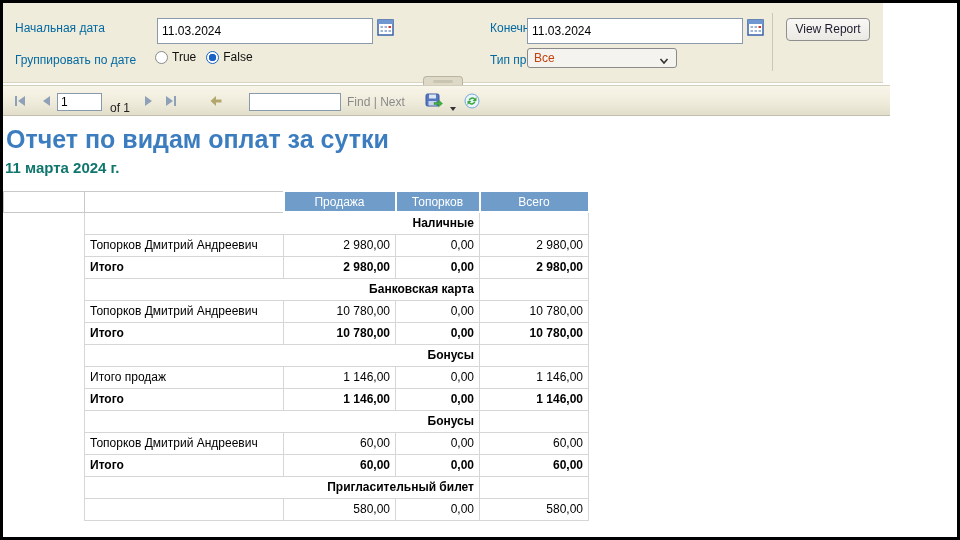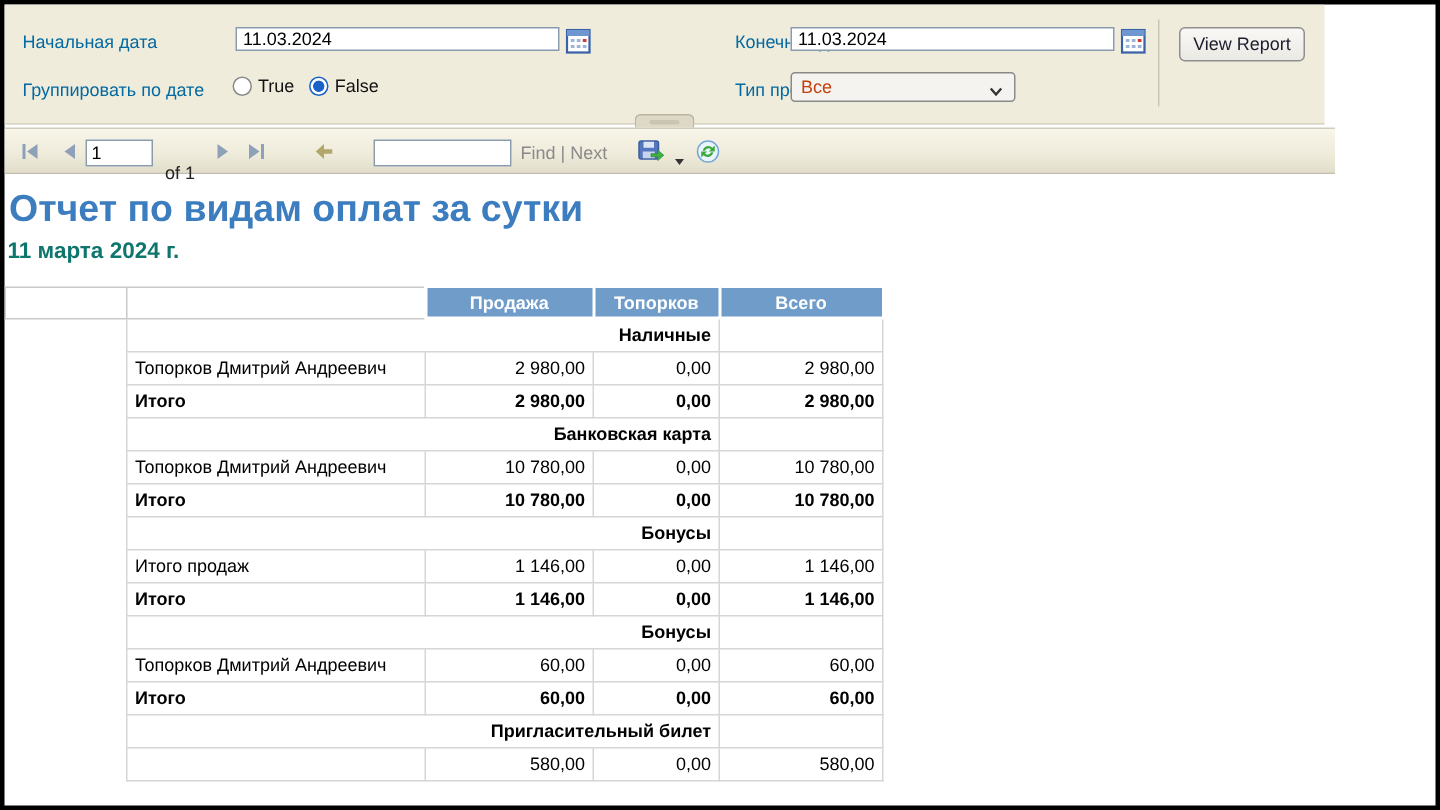--- a/index.html
+++ b/index.html
@@ -17,21 +17,21 @@
 
   
   .param-panel {
     position: absolute; left:0; top:0;
     width: 880px; height: 80px;
     background: #EFECDC;
     border-bottom: 1px solid #D8D4C2;
   }
   .p-label { position:absolute; font-size:12px; color:#0369a1; white-space:nowrap; }
   .p-input {
-    position:absolute; height:16px; font-size:12px;
+    position:absolute; height:26px; font-size:12px;
     border:1px solid #8a9aad; background:#fff; padding:0 4px;
     font-family: "Liberation Sans", sans-serif;
   }
   .cal-btn { position:absolute; width:17px; height:17px; cursor:pointer; }
   .v-divider { position:absolute; left:769px; top:10px; width:1px; height:58px; background:#CBC7B4; }
   .view-report-btn {
     position:absolute; left:783px; top:15px; width:84px; height:23px;
     border:1px solid #8f8f8f; border-radius:4px;
     background: linear-gradient(#f9f8f6, #ebe9e3);
     font-size:12px; color:#1c1c2e; text-align:center; line-height:21px;
@@ -69,21 +69,21 @@
     position:absolute; left:0; top:82px; width:887px; height:31px;
     background: linear-gradient(#F8F5E9, #EFECDC 55%, #E2DECB);
     border-top:1px solid #D2CEBC; border-bottom:1px solid #C2BEAC;
   }
   .tb-icon { position:absolute; top:7px; width:16px; height:16px; cursor:pointer; }
   .tb-box {
     position:absolute; top:7px; height:18px; border:1px solid #8a9aad;
     background:#fff; font-size:12px; padding:0 3px;
     font-family:"Liberation Sans", sans-serif;
   }
-  .tb-text { position:absolute; top:22px; font-size:12px; color:#222; white-space:nowrap; }
+  .tb-text { position:absolute; top:15px; font-size:12px; color:#222; white-space:nowrap; }
   .find-links { position:absolute; left:344px; top:9px; font-size:12px; color:#8a8a8a; white-space:nowrap; }
   .find-links span { cursor:pointer; }
 
   
   .report-title {
     position:absolute; left:3px; top:122px;
     font-size:25px; font-weight:bold; color:#3C7DBF; white-space:nowrap;
   }
   .report-subtitle {
     position:absolute; left:2px; top:156px;
@@ -96,21 +96,21 @@
     border-collapse:collapse; table-layout:fixed;
     font-size:12px; color:#000;
   }
   .pay-table col.c0 { width:81px; }
   .pay-table col.c1 { width:199px; }
   .pay-table col.c2 { width:112px; }
   .pay-table col.c3 { width:84px; }
   .pay-table col.c4 { width:109px; }
 
   .pay-table th {
-    height:21px; font-weight:bold; font-size:12px;margin-top:20px;
+    height:21px; font-weight:normal; font-size:12px;margin-top:20px;
   }
   .pay-table th.blank { background:#fff; border:1px solid #C9C9C9; }
   .pay-table th.blue {
     background:#6F9CC9; color:#fff;
     border:2px solid #fff; text-align:center;
   }
   .pay-table td { height:22px; border:1px solid #D6D6D6; padding:0 5px; overflow:hidden; white-space:nowrap; }
   .pay-table td.col0 { border:none; background:#fff; padding:0; }
   .pay-table td.gname { font-weight:bold; text-align:right;margin-left:8px; }
   .pay-table td.name { text-align:left; }

